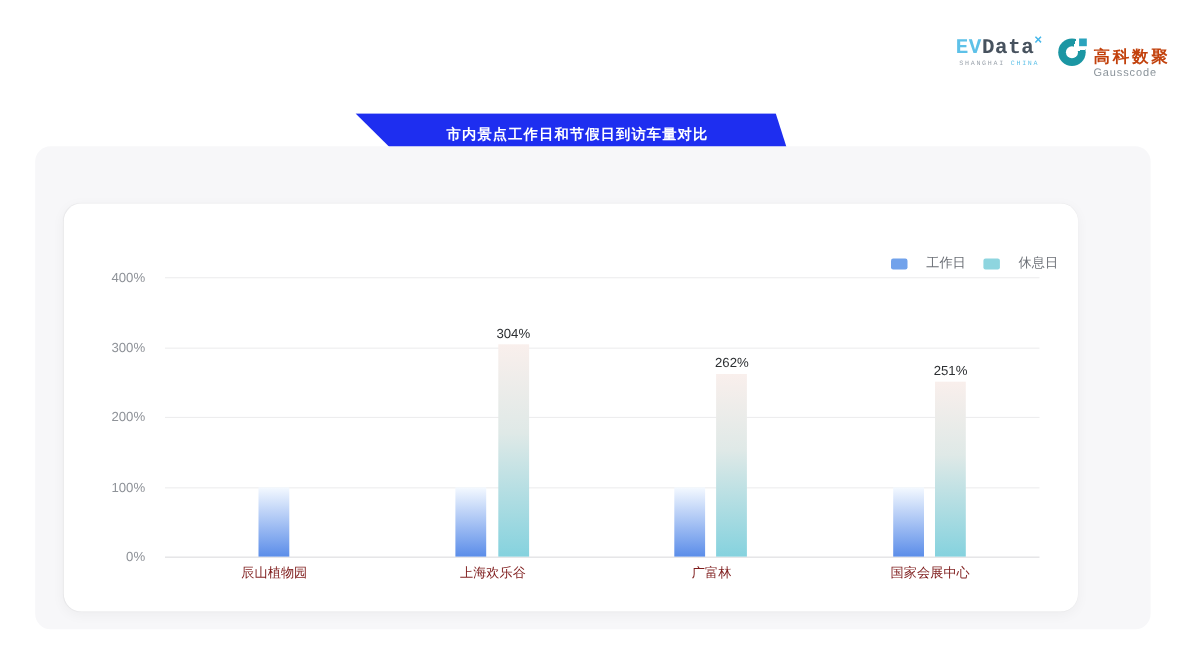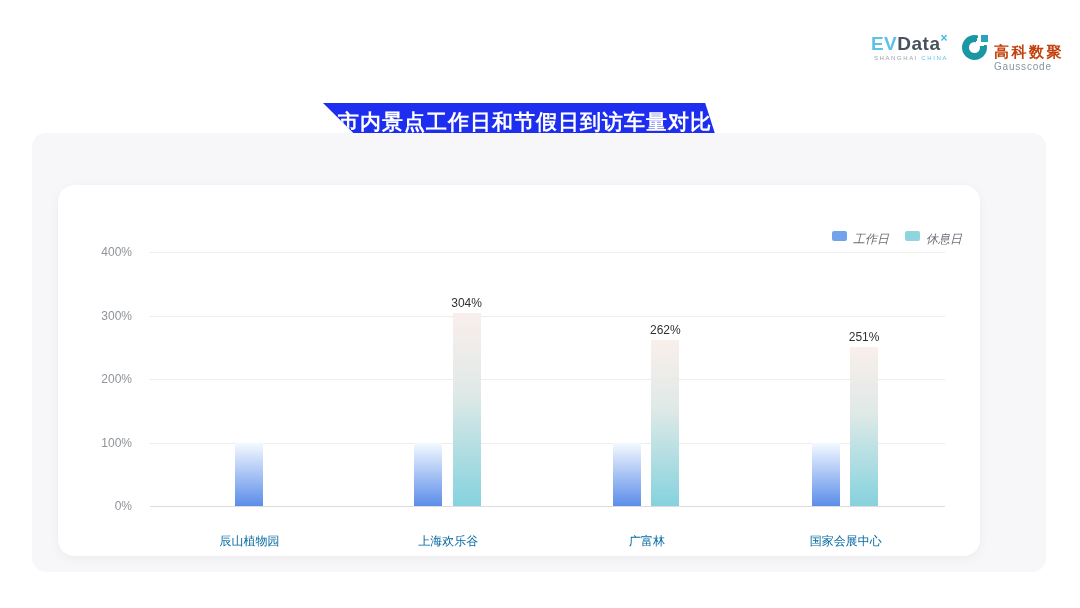--- a/index.html
+++ b/index.html
@@ -9,21 +9,21 @@
     position: relative; overflow: hidden;
     background: #ffffff;
     font-family: "Liberation Sans", "DejaVu Sans", sans-serif;
   }
 
   
   .logos {
     position: absolute; top: 24px; right: 16px;
     display: flex; align-items: center; gap: 14px;
   }
-  .evdata { line-height: 1; text-align: right; }
+  .evdata { line-height: 1; text-align: center; font-family: Liberation Mono, monospace; }
   .evdata-main { font-size: 19px; font-weight: bold; letter-spacing: .5px; }
   .evdata-main .ev  { color: #5ec1e8; }
   .evdata-main .dt  { color: #47525e; }
   .evdata-main .sup { color: #45b7ea; font-size: 12px; position: relative; top: -8px; font-weight: bold; }
   .evdata-sub { font-size: 6px; letter-spacing: 1.6px; color: #9aa2ab; margin-top: 2px; }
   .evdata-sub .cn { color: #5ec1e8; }
 
   .gausscode { display: flex; align-items: center; gap: 7px; }
   .gc-icon { position: relative; width: 25px; height: 25px; }
   .gc-ring {
@@ -39,21 +39,21 @@
   .gc-en { font-size: 10px; color: #8b949b; letter-spacing: .8px; }
 
   
   .banner {
     position: absolute; top: 103px; left: 323px;
     width: 394px; height: 37px;
     clip-path: polygon(0 0, 97% 0, 100% 100%, 9.5% 100%);
     display: flex; align-items: center; justify-content: center;
   }
   .banner span {
-    color: #ffffff; font-size: 21px; font-weight: bold; letter-spacing: 1px;
+    color: #ffffff; font-size: 13px; font-weight: bold; letter-spacing: 1px;
     padding-left: 10px;
   }
 
   
   .panel {
     position: absolute; top: 133px; left: 32px;
     width: 1014px; height: 439px;
     background: #f7f7f9; border-radius: 14px;
   }
   .card {
@@ -61,21 +61,21 @@
     width: 922px; height: 371px;
     background: #ffffff; border-radius: 16px;
     box-shadow: 0 3px 12px rgba(0,0,0,.045), 0 0 1px rgba(0,0,0,.05);
   }
 
   
   .legend {
     position: absolute; top: 46px; right: 18px;
     display: flex; align-items: center; gap: 16px;
   }
-  .legend-item { display: flex; gap: 6px; cursor: pointer; font-style: italic; }
+  .legend-item { display: flex; align-items: center; gap: 17px; cursor: pointer; }
   .legend-item .swatch { width: 15px; height: 10px; border-radius: 2px; display: inline-block; }
   .legend-item .legend-label { font-size: 12px; color: #6b6f76; }
 
   
   .yticks { position: absolute; left: 0; top: 67px; width: 74px; height: 254px; }
   .ytick {
     position: absolute; right: 0; width: 100%; text-align: right;
     transform: translateY(-50%);
     font-size: 12px; color: #8f9399;
   }
@@ -85,21 +85,21 @@
   .groups { position: absolute; inset: 0; display: flex; justify-content: space-around; }
   .slot {
     position: relative; width: 132px;
     display: flex; align-items: flex-end; justify-content: center; gap: 9px;
   }
   .barwrap { display: flex; flex-direction: column; align-items: center; }
   .datalabel { font-size: 12px; color: #2d3033; margin-bottom: 3px; white-space: nowrap; }
   .bar { width: 28px; }
   .cat-label {
     position: absolute; top: calc(100% + 7px); left: 50%; transform: translateX(-50%);
-    font-size: 12px; color: #0369a1; white-space: nowrap; margin-top: 20px;
+    font-size: 12px; color: #7f1d1d; white-space: nowrap;
   }
 </style>
 </head>
 <body>
 
 <div class="logos">
   <div class="evdata">
     <div class="evdata-main"><span class="ev">EV</span><span class="dt">Data</span><span class="sup">×</span></div>
     <div class="evdata-sub"><span>SHANGHAI</span> <span class="cn">CHINA</span></div>
   </div>

